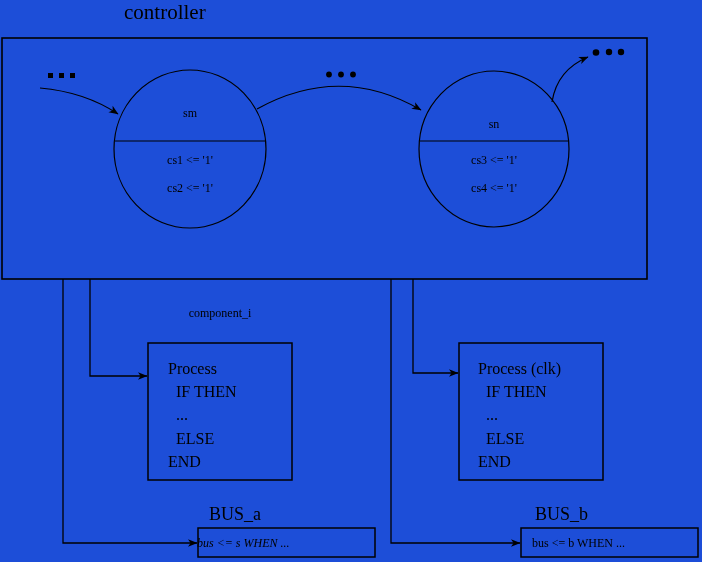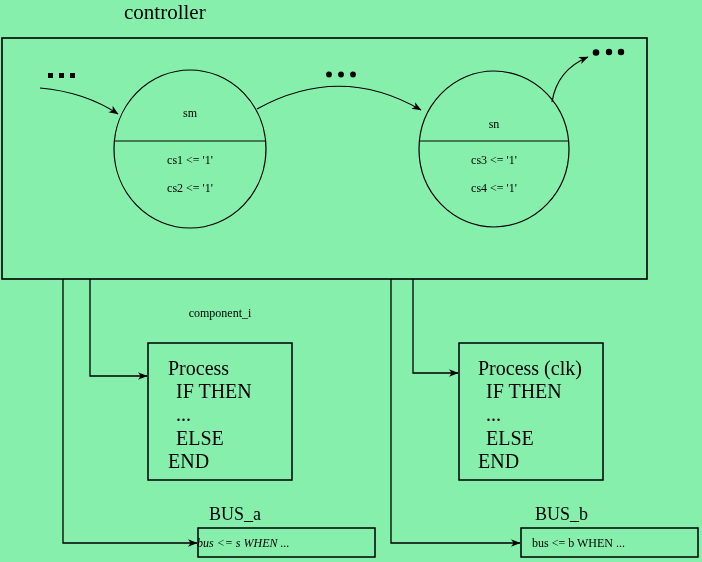--- a/index.html
+++ b/index.html
@@ -1,26 +1,26 @@
 <!DOCTYPE html>
 <html><head>
 <meta charset="utf-8">
 <style>
   html,body{margin:0;padding:0;background:#ffffff;}
   .stage{
-    position:relative;width:702px;height:562px;background:#86efac;
+    position:relative;width:702px;height:562px;background:#1d4ed8;
     font-family:"Liberation Serif", serif;color:#000;overflow:hidden;
   }
   .stage svg{position:absolute;left:0;top:0;}
   .t{position:absolute;white-space:nowrap;color:#000;}
   .ctr{text-align:center;}
   .fs21{font-size:21px;line-height:25px;}
   .fs20{font-size:12px;line-height:24px;}
   .fs18{font-size:18px;line-height:22px;}
-  .body-lines{font-size:20px;line-height:23.2px;}
+  .body-lines{font-size:16px;line-height:23.2px;}
   .body-lines .ind{padding-left:8px;}
   .w152{width:152px;}
   .w144{width:144px;}
 </style>
 </head>
 <body>
 
 <div class="stage">
 
   <svg width="702" height="562" viewBox="0 0 702 562">

